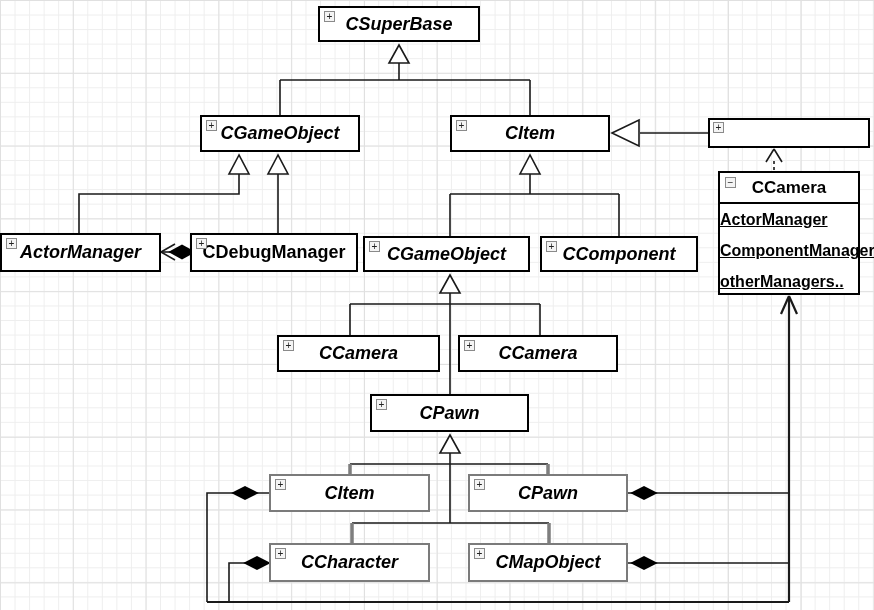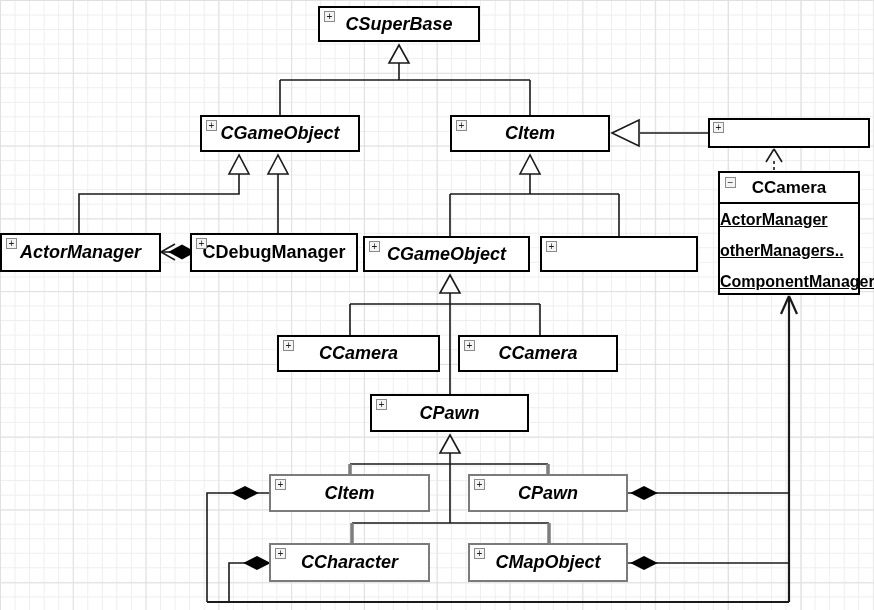--- a/index.html
+++ b/index.html
@@ -119,31 +119,32 @@
     <span>CDebugManager</span>
   </div>
 
   <div class="node" style="left:363px;top:236px;width:167px;height:36px">
     <span class="expicon">+</span>
     <span>CGameObject</span>
   </div>
 
   <div class="node" style="left:540px;top:236px;width:158px;height:36px">
     <span class="expicon">+</span>
+    <span>CComponent</span>
   </div>
 
   <div class="managers">
     <div class="m-title">
       <span class="expicon" style="top:4px;left:5px">−</span>
       <span>CCamera</span>
     </div>
     <div class="m-items">
       <div class="m-item">ActorManager</div>
+      <div class="m-item">ComponentManager</div>
       <div class="m-item">otherManagers..</div>
-      <div class="m-item">ComponentManager</div>
     </div>
   </div>
 
   <div class="node" style="left:277px;top:335px;width:163px;height:37px">
     <span class="expicon">+</span>
     <span>CCamera</span>
   </div>
 
   <div class="node" style="left:458px;top:335px;width:160px;height:37px">
     <span class="expicon">+</span>

